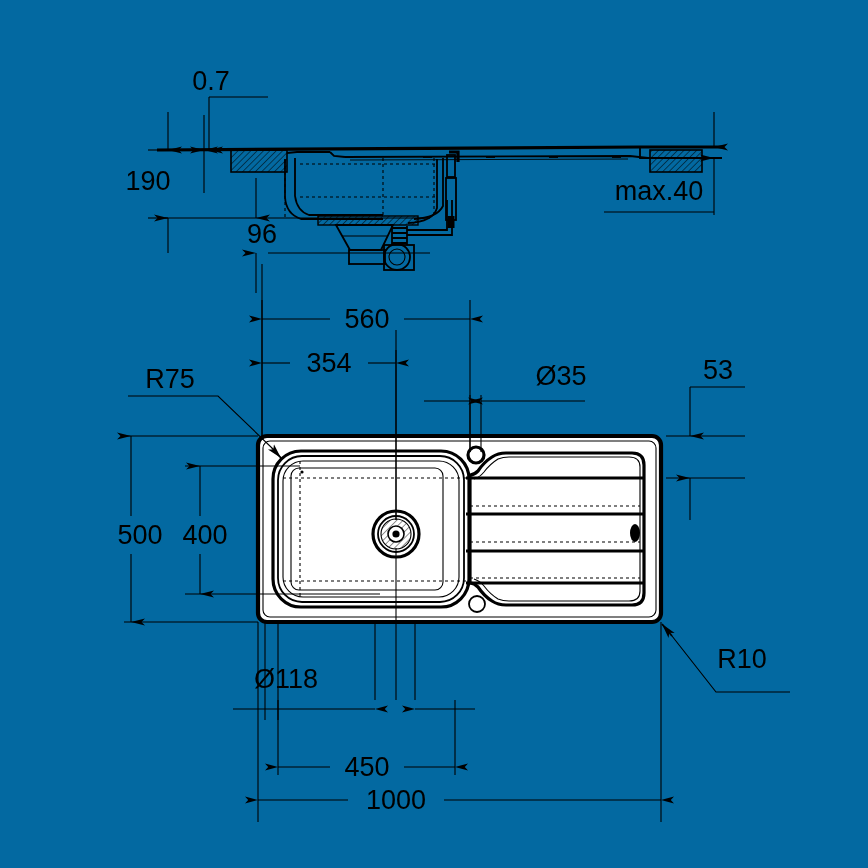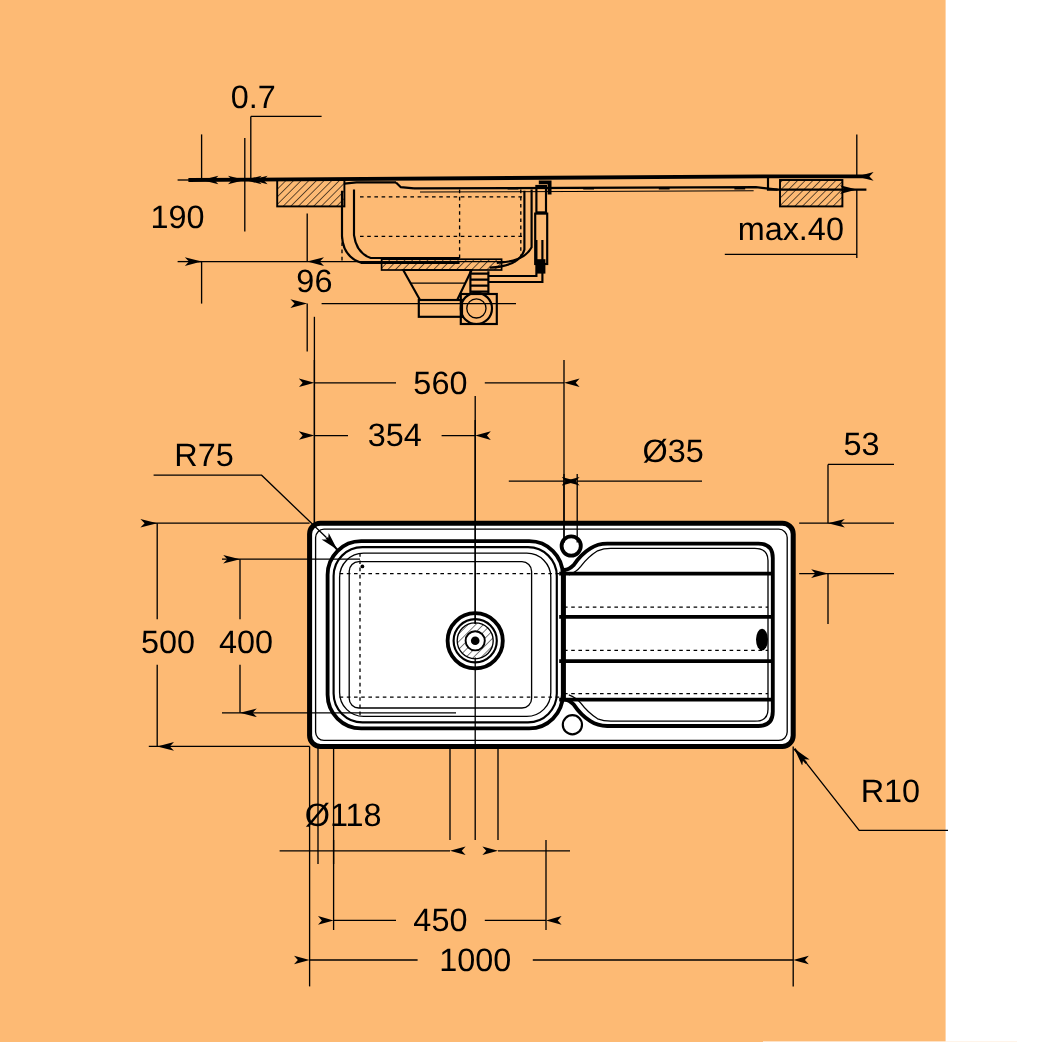--- a/index.html
+++ b/index.html
@@ -8,23 +8,23 @@
     background: #ffffff;
   }
   body {
     width: 868px;
     height: 868px;
     font-family: "Liberation Sans", sans-serif;
     overflow: hidden;
   }
   #drawing-root {
     position: relative;
-    width: 788px;
+    width: 868px;
     height: 868px;
-    background: #fdba74;
+    background: #0369a1;
   }
   svg.dwg {
     position: absolute;
     top: 0;
     left: 0;
     width: 868px;
     height: 868px;
   }
   .dim-text {
     font-family: "Liberation Sans", sans-serif;

